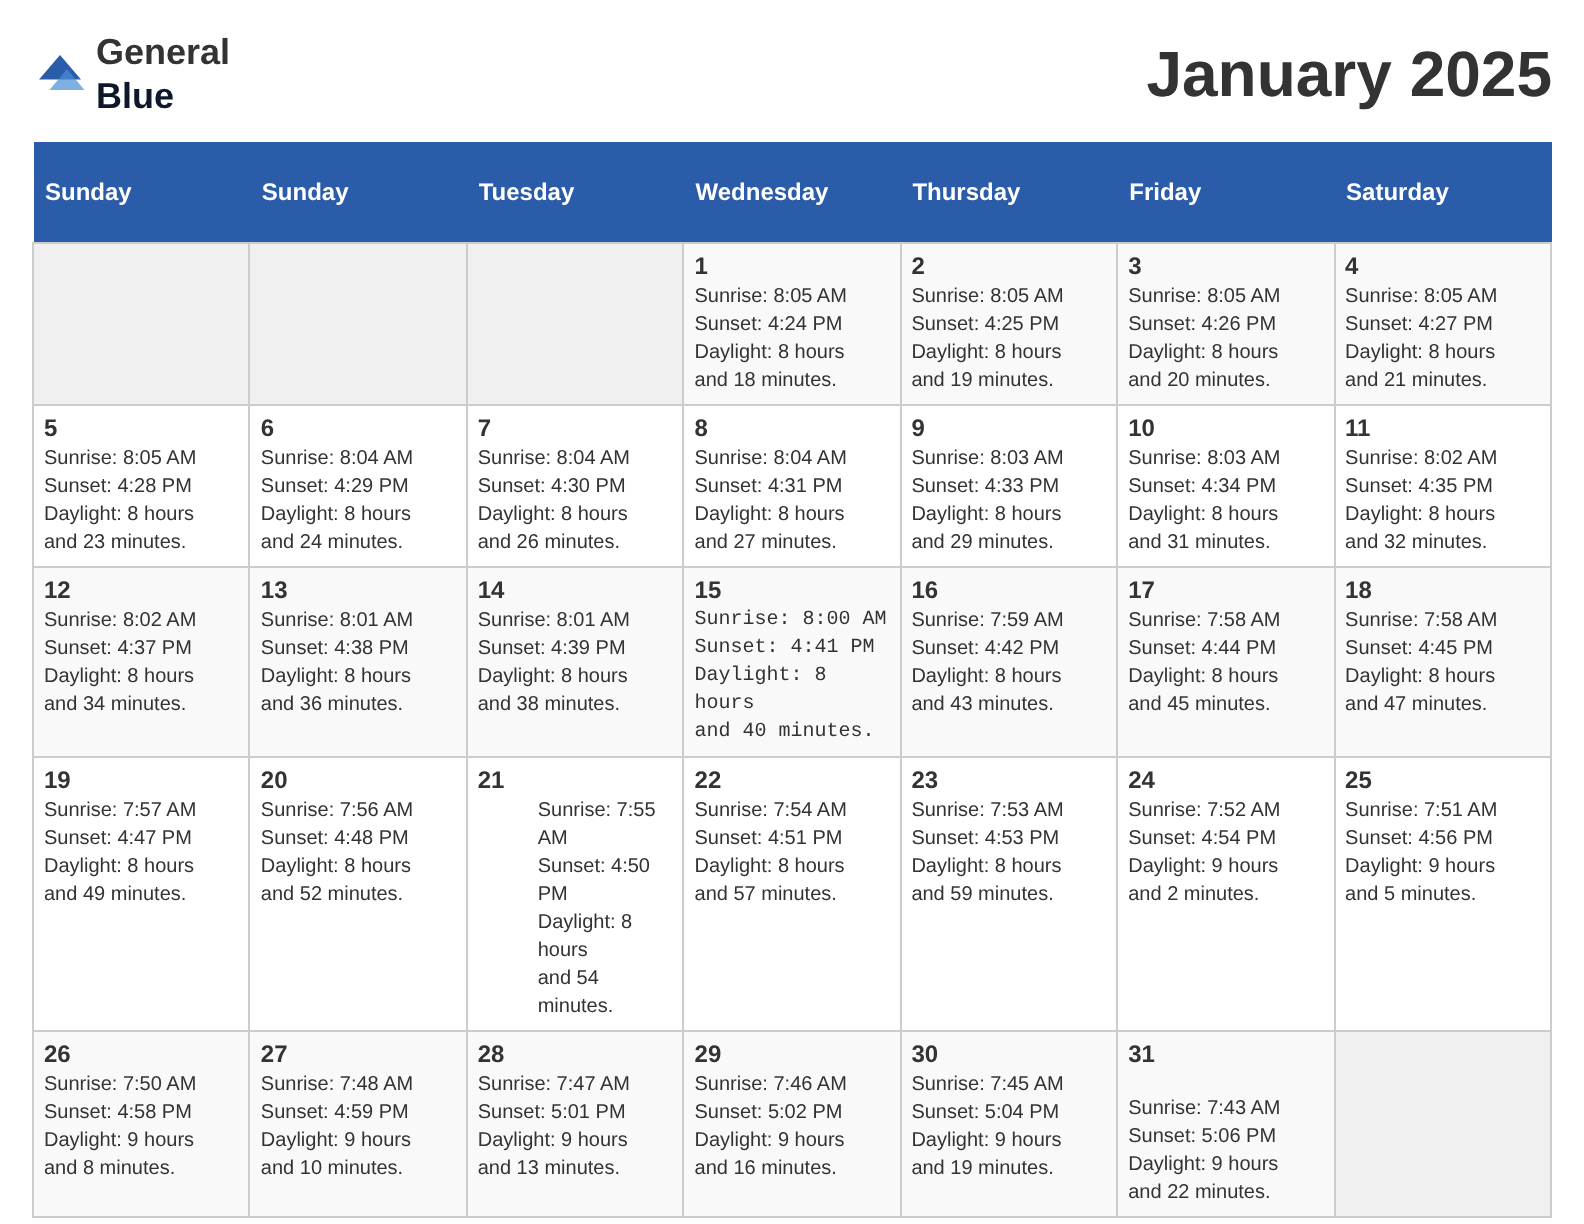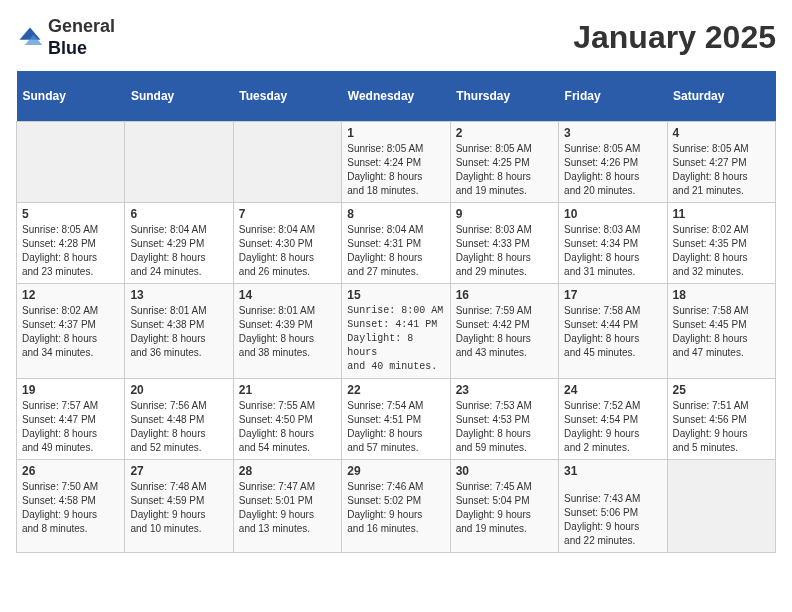--- a/index.html
+++ b/index.html
@@ -272,21 +272,21 @@
         </td>
         <td>
           <div class="day-num">20</div>
           <div class="day-info" style="white-space: pre-line;">Sunrise: 7:56 AM
 Sunset: 4:48 PM
 Daylight: 8 hours
 and 52 minutes.</div>
         </td>
         <td>
           <div class="day-num">21</div>
-          <div class="day-info" style="white-space: pre-line;">Sunrise: 7:55 AM
+          <div class="day-info" style="white-space: pre-line; margin-left: 30px;">Sunrise: 7:55 AM
 Sunset: 4:50 PM
 Daylight: 8 hours
 and 54 minutes.</div>
         </td>
         <td>
           <div class="day-num">22</div>
           <div class="day-info" style="white-space: pre-line;">Sunrise: 7:54 AM
 Sunset: 4:51 PM
 Daylight: 8 hours
 and 57 minutes.</div>

